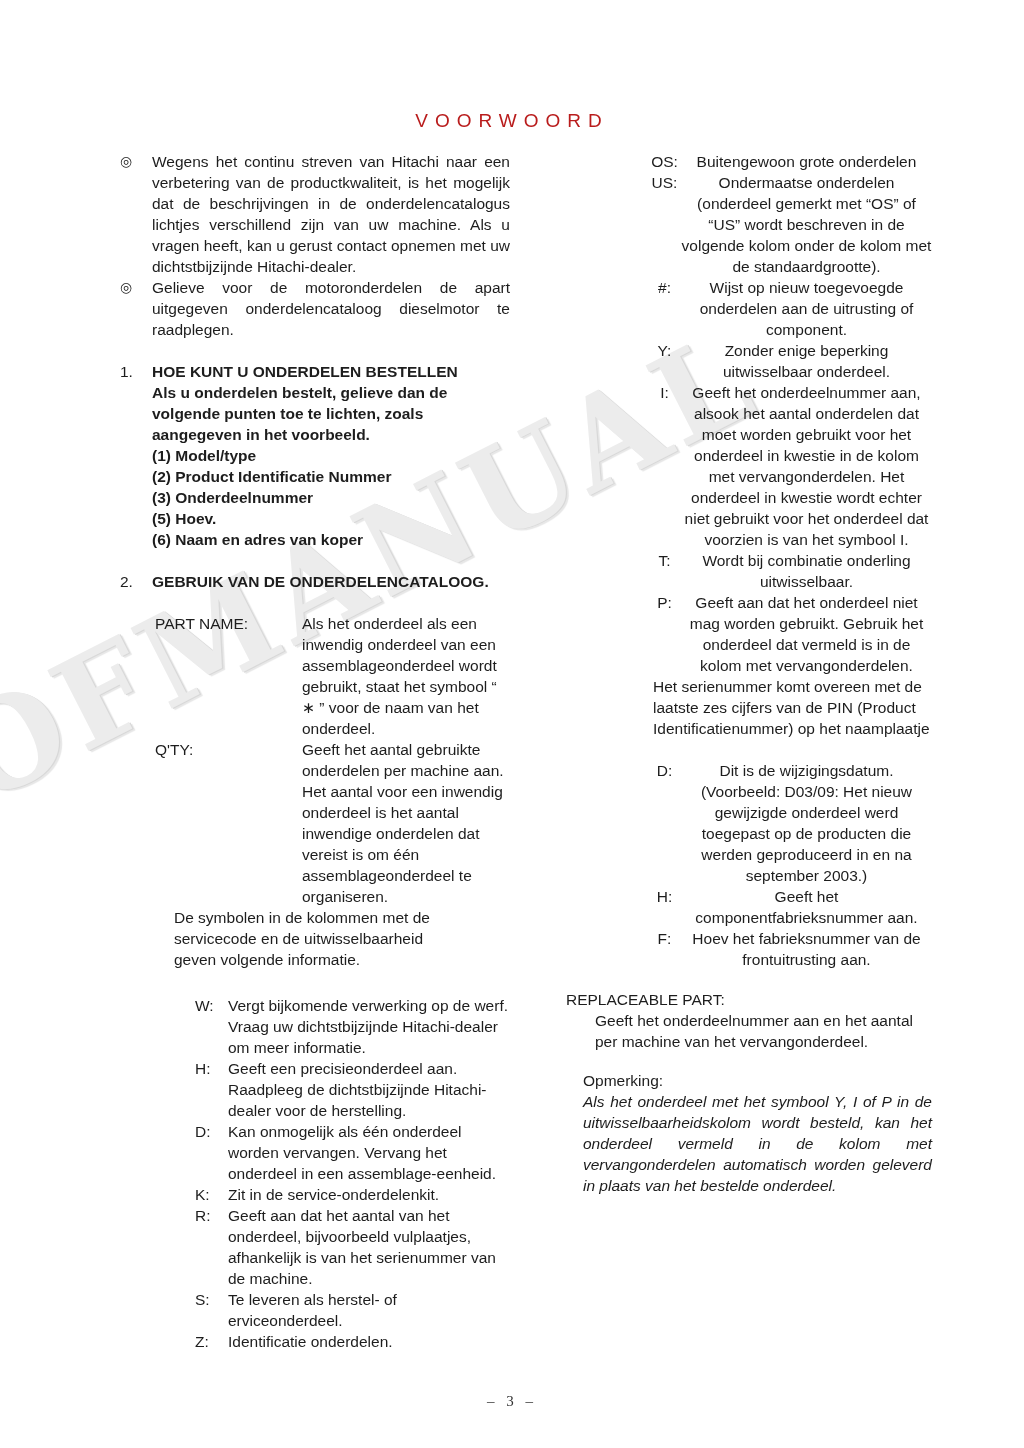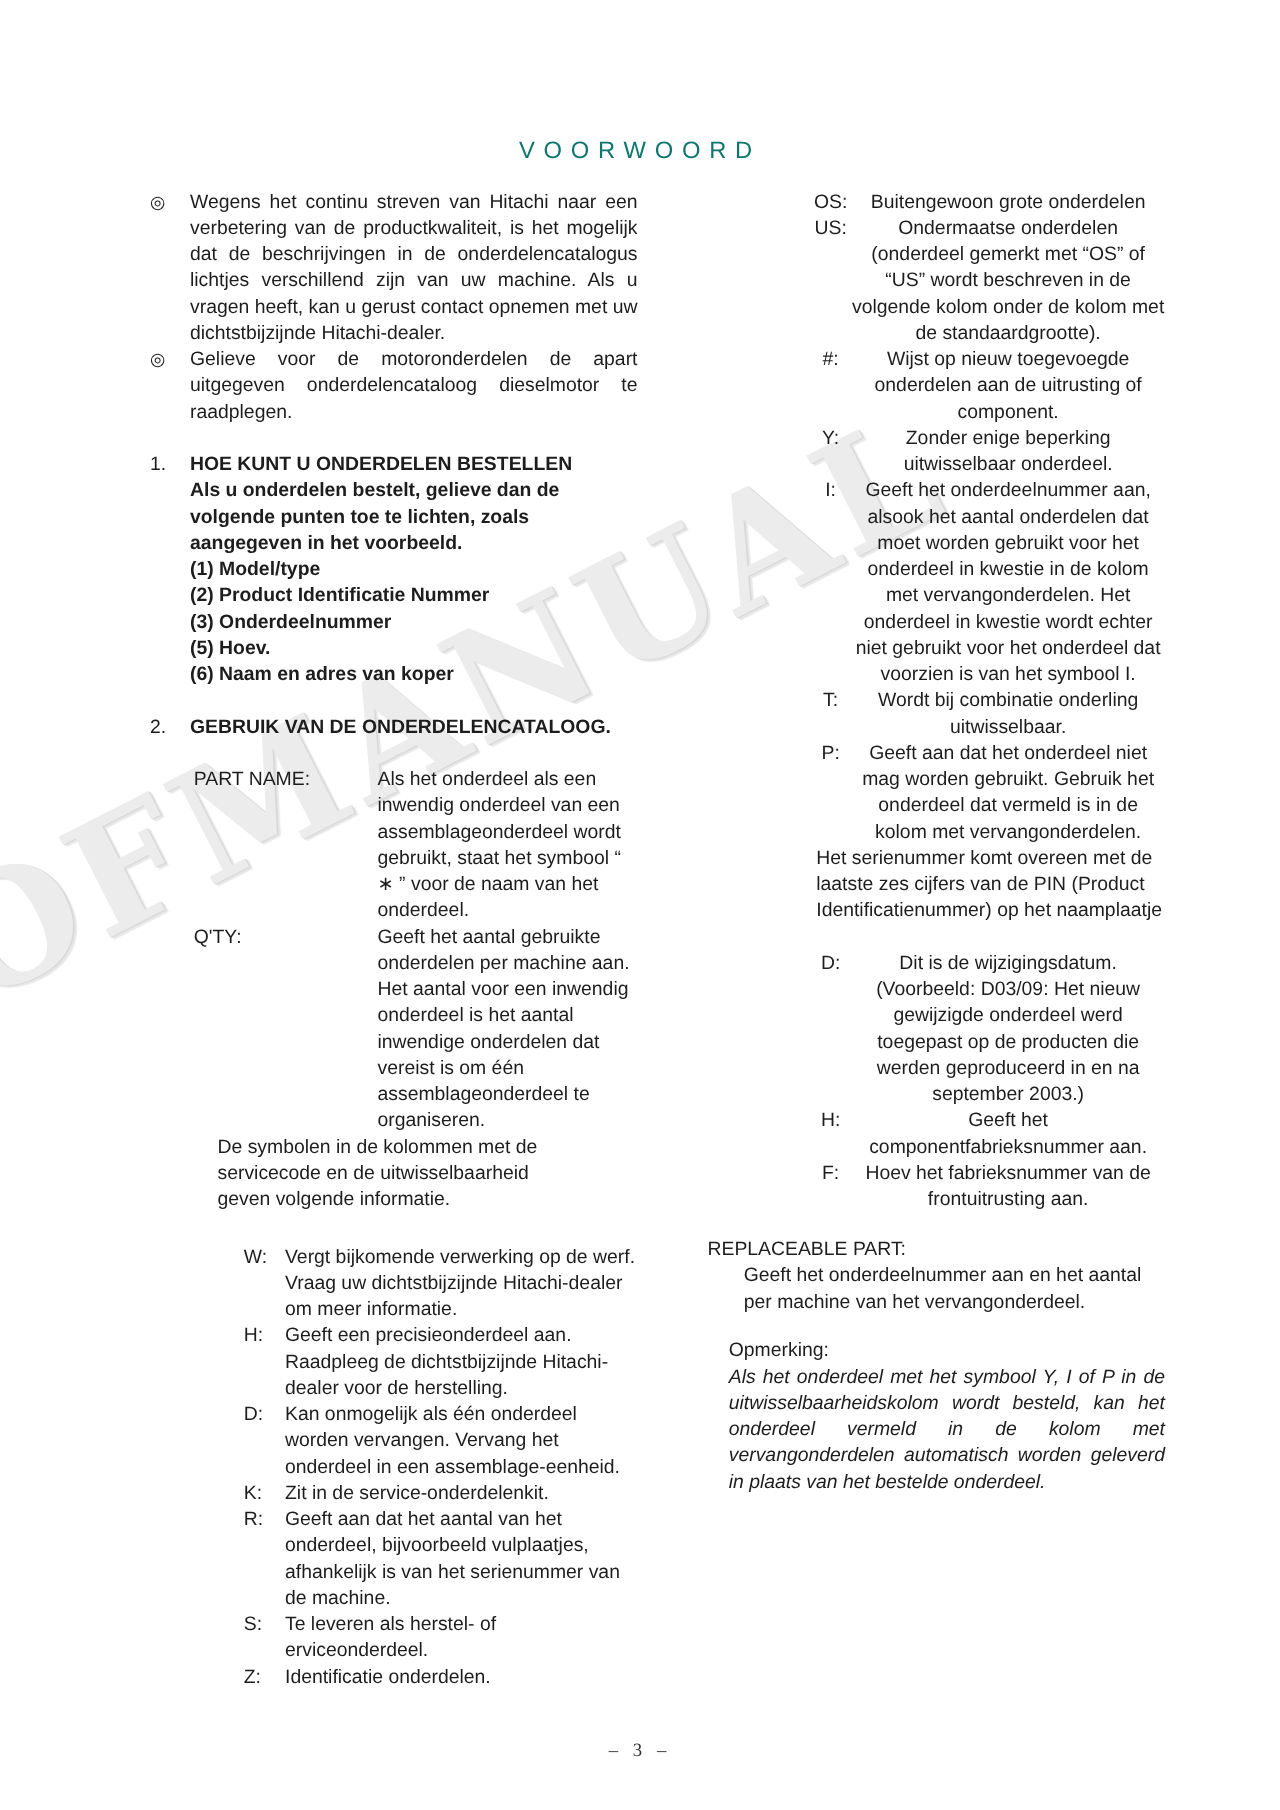--- a/index.html
+++ b/index.html
@@ -30,21 +30,21 @@
     z-index:0;
     user-select:none;
   }
   
   .title {
     position:absolute; top:110px; left:0;
     width:100%;
     text-align:center;
     font-size:19px;
     letter-spacing:7px;
-    color:#0f766e;
+    color:#b91c1c;
     z-index:2;
   }
   
   .content {
     position:absolute; top:151px; left:120px;
     display:flex; gap:56px;
     z-index:1;
   }
   .col-left  { width:390px; }
   .col-right { width:366px; }

